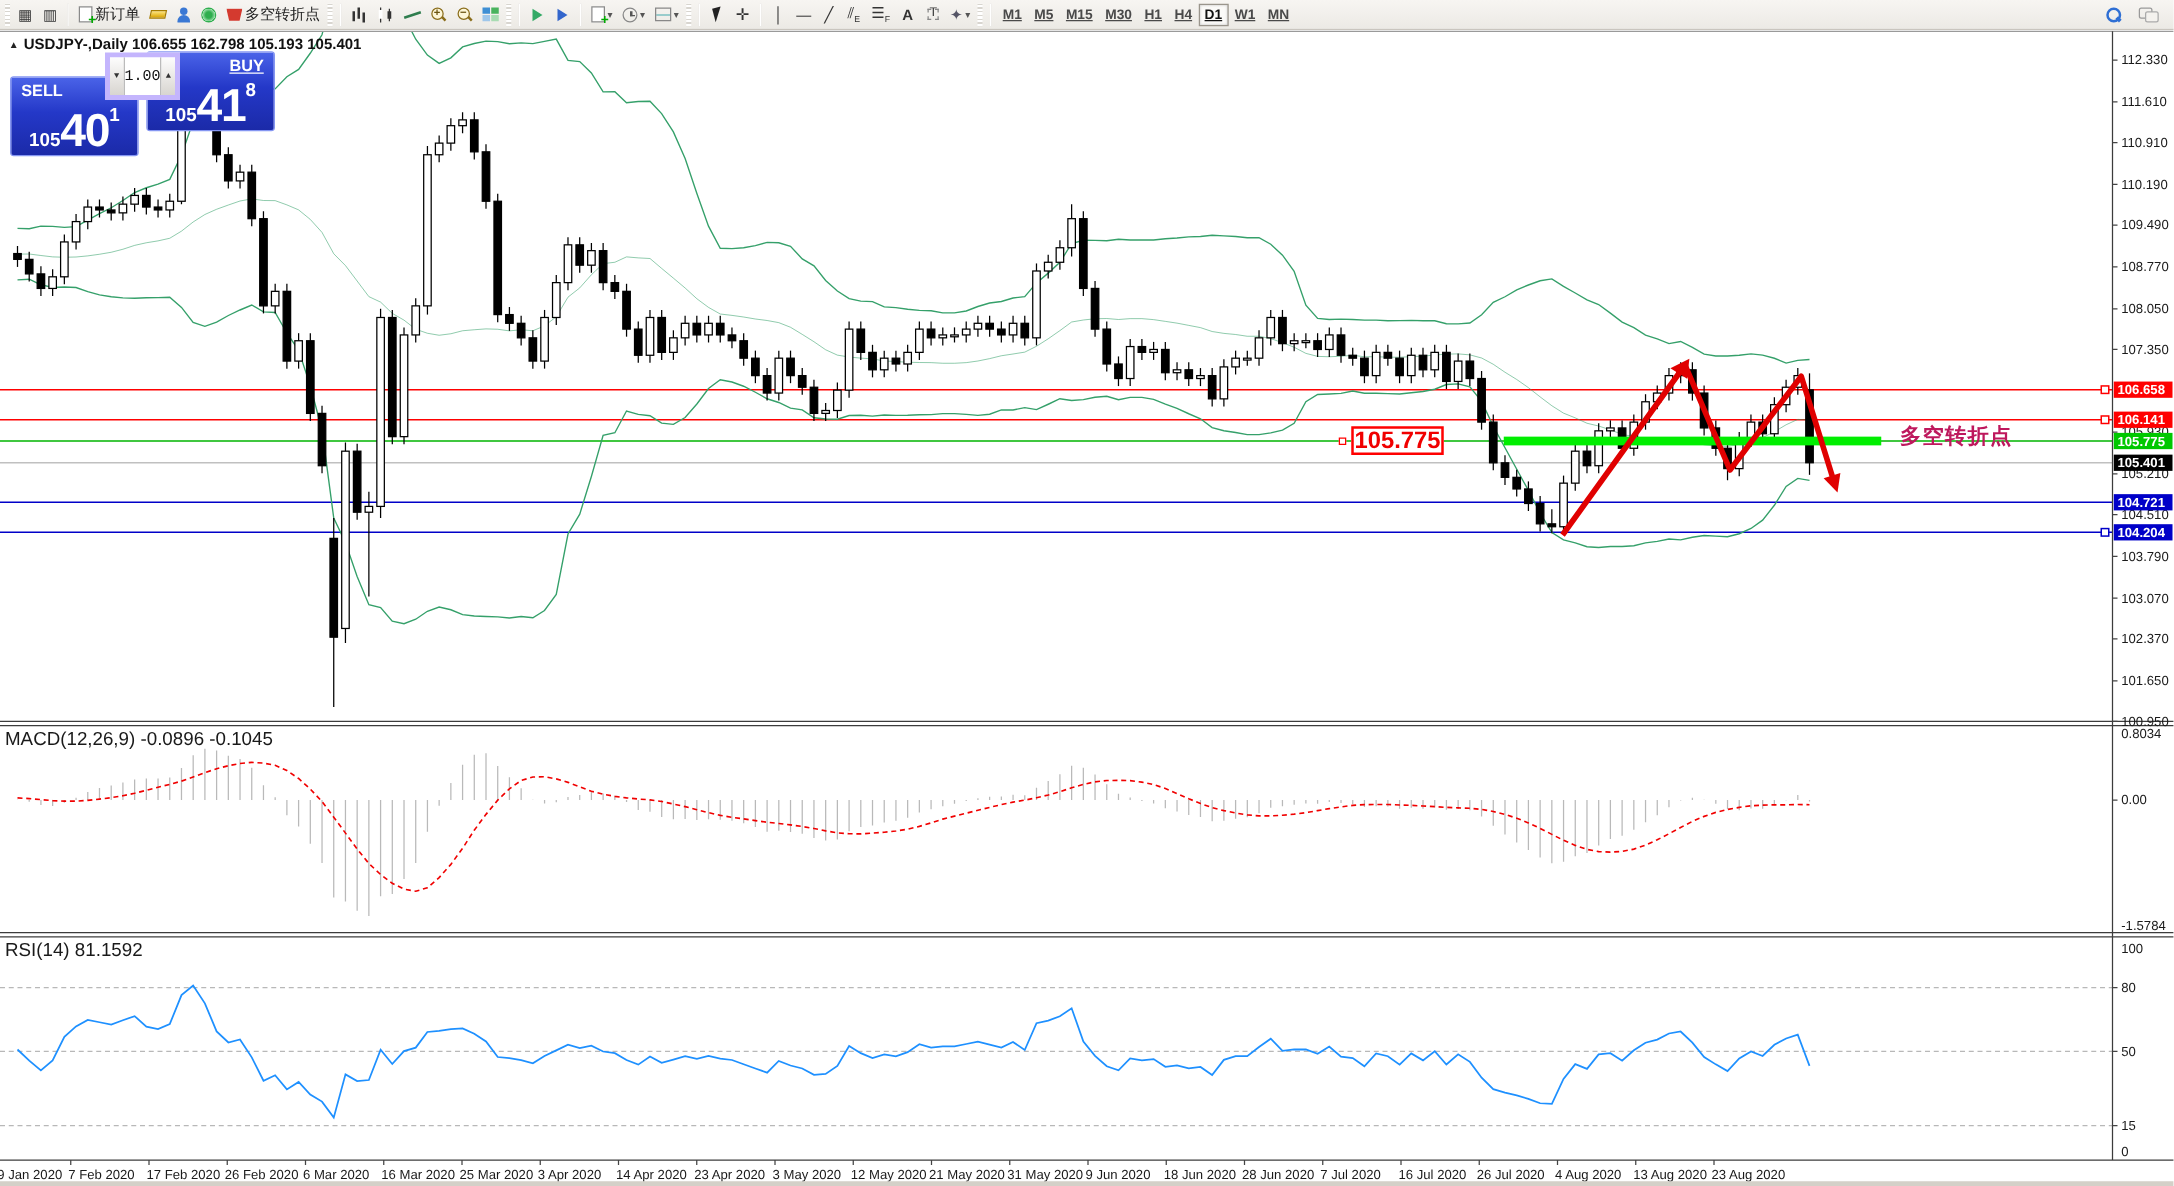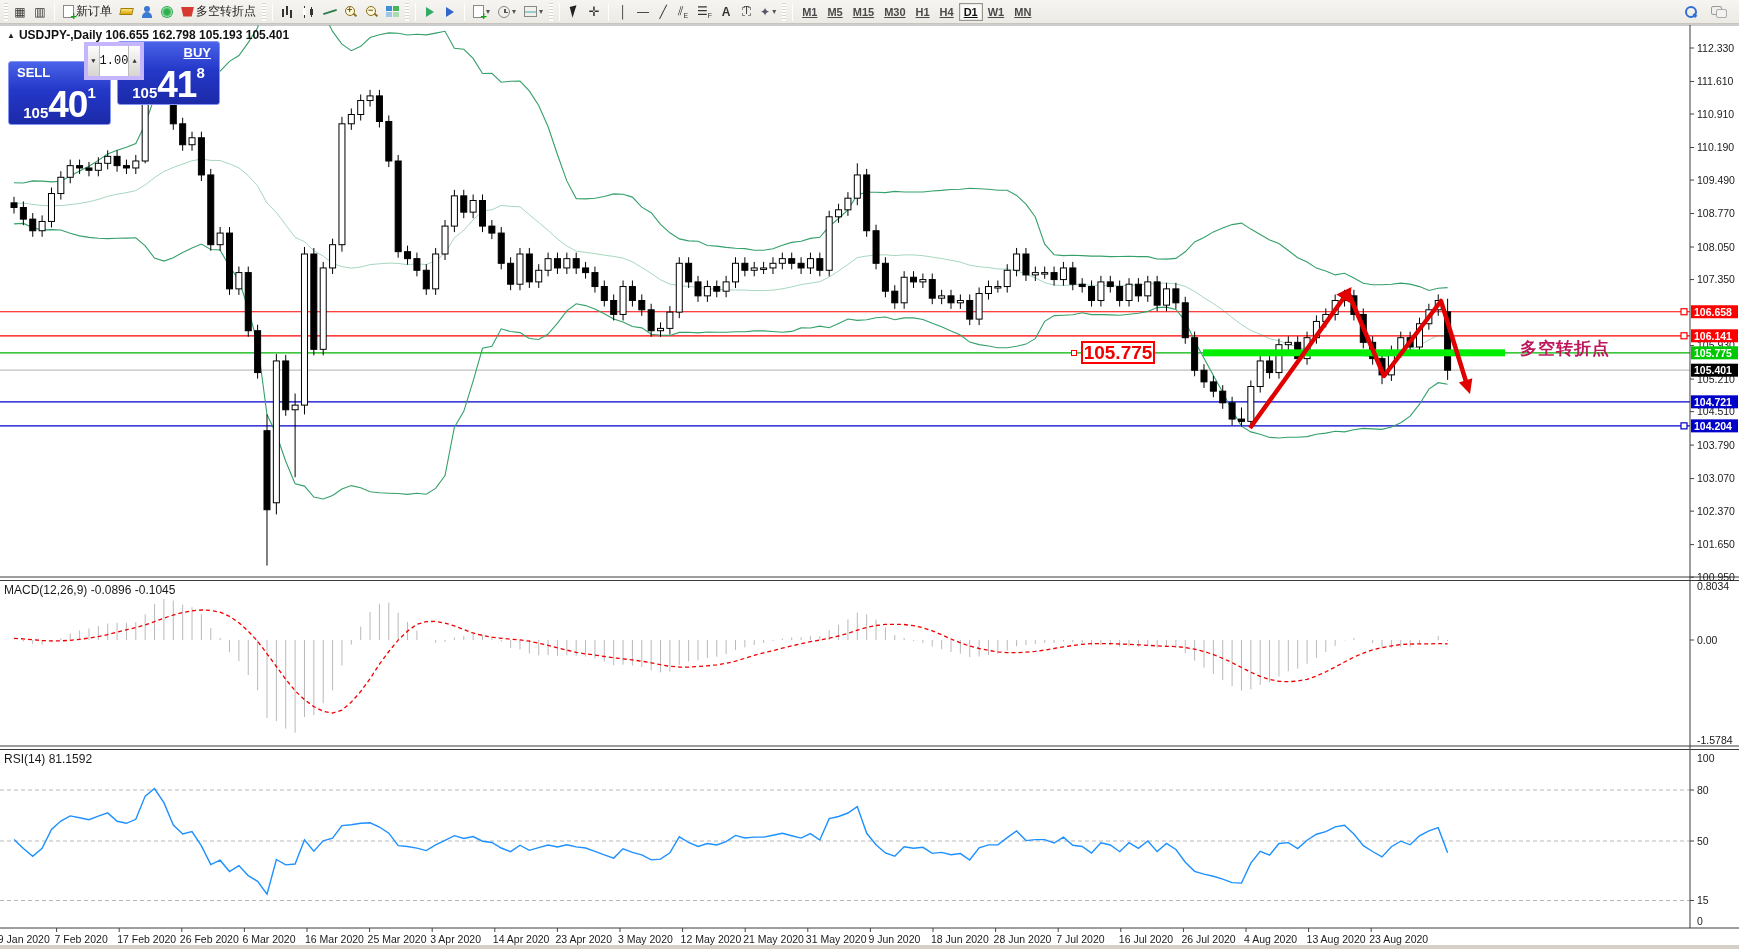--- a/index.html
+++ b/index.html
@@ -102,21 +102,21 @@
   .tp-small { font-size:15px; font-weight:bold; padding-bottom:3px; }
   .tp-big { font-size:37px; font-weight:bold; letter-spacing:-1px; }
   .tp-sup { font-size:15px; font-weight:bold; align-self:flex-start; padding-top:2px; }
   .tp-spin { position:absolute; left:76px; top:1px; width:60px; height:38px; z-index:5;
     display:flex; border:4px solid #c4b5fd; background:#fff;font-family:Liberation Mono, monospace; }
   .tp-step { width:13px; background:linear-gradient(#fdfdfd,#d8d5d0); border-right:1px solid #bbb;
     font-size:7px; color:#333; display:flex; align-items:center; justify-content:center; }
   .tp-step.up { border-right:none; border-left:1px solid #bbb; }
   .tp-vol { flex:1; display:flex; align-items:center; justify-content:center; font-size:12px; color:#111; background:#fff; }
 
-  .ind-label { position:absolute; z-index:4; font-size:12px; color:#1a1a1a; }
+  .ind-label { position:absolute; z-index:4; font-size:15px; color:#1a1a1a; }
 
   .pivot-note { position:absolute; left:1520px; top:313px; z-index:4; font-size:17px; font-weight:bold;
     color:#be185d; letter-spacing:1px; }
   .support-box { position:absolute; left:1081px; top:317px; z-index:4; width:74px; height:23px;
     border:2px solid #ff0000; background:#fff; color:#f00000; font-size:19px; font-weight:bold;
     display:flex; align-items:center; justify-content:center; }
   .support-anchor { position:absolute; left:1071px; top:326px; z-index:4; width:6px; height:6px;
     background:#fff; border:1px solid #ff0000; }
 </style>
 </head>

